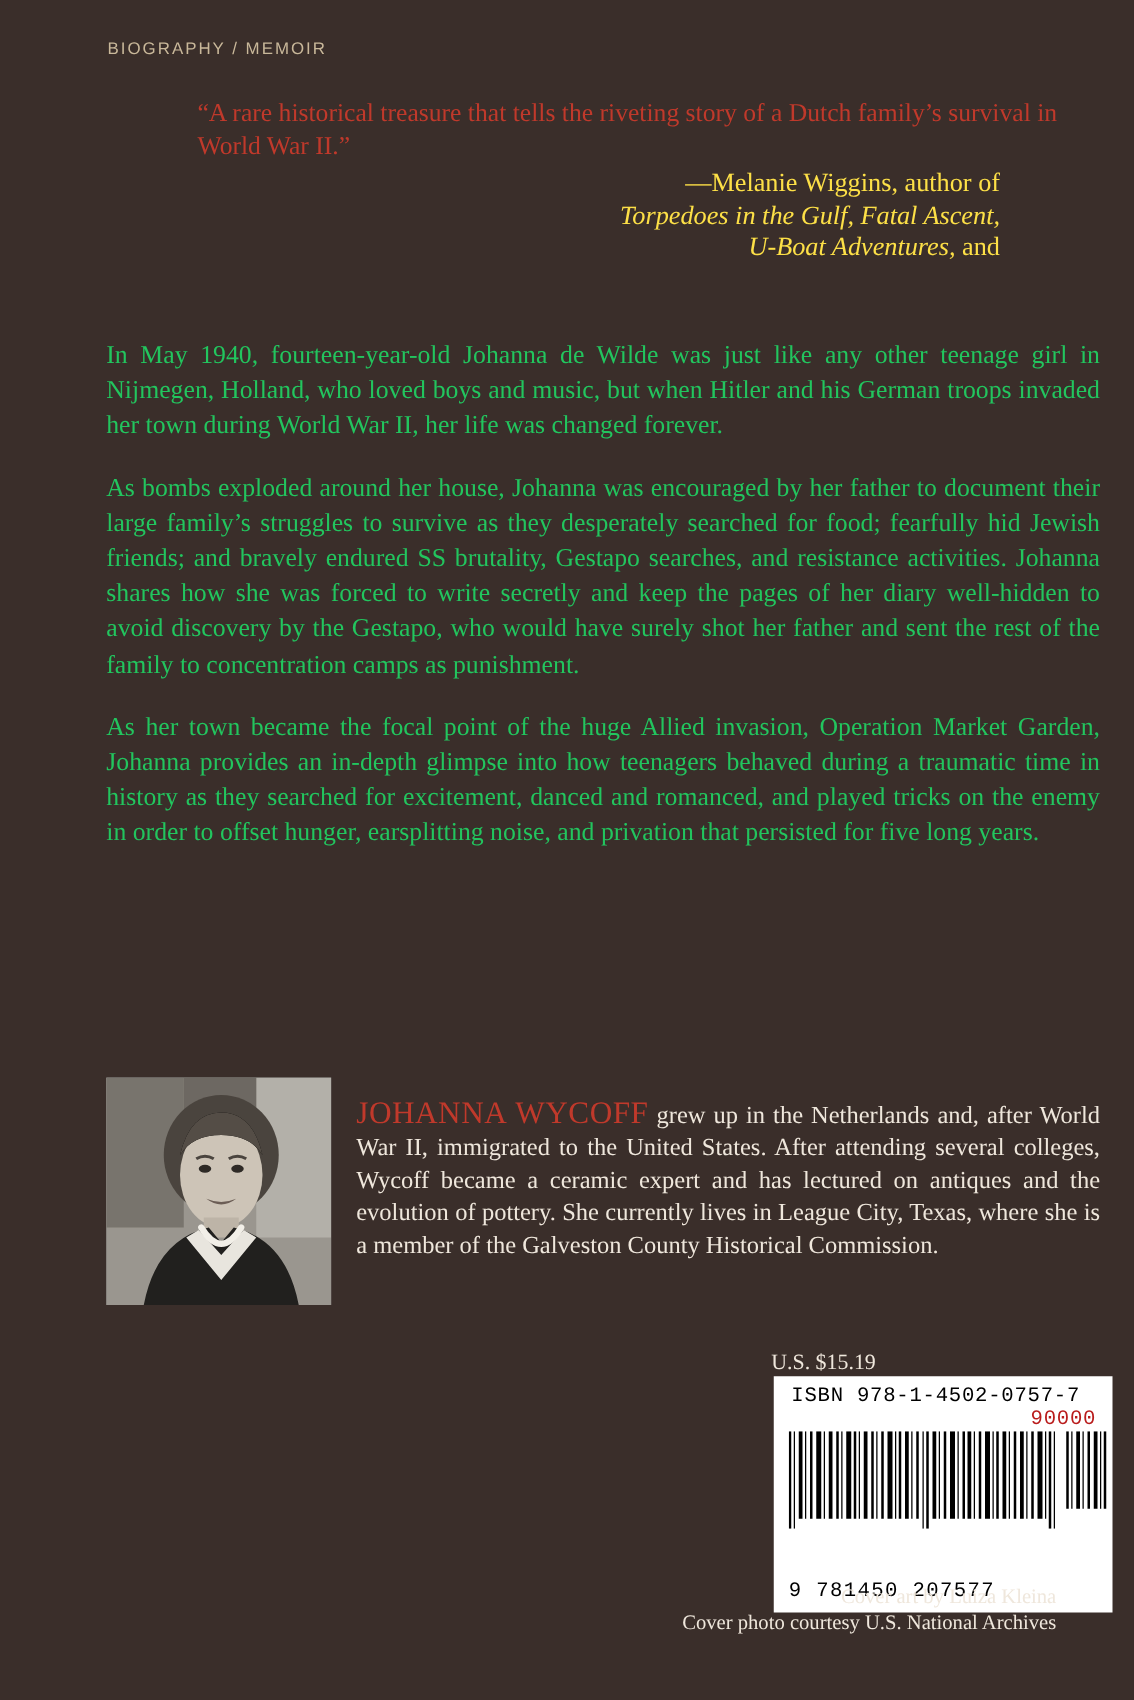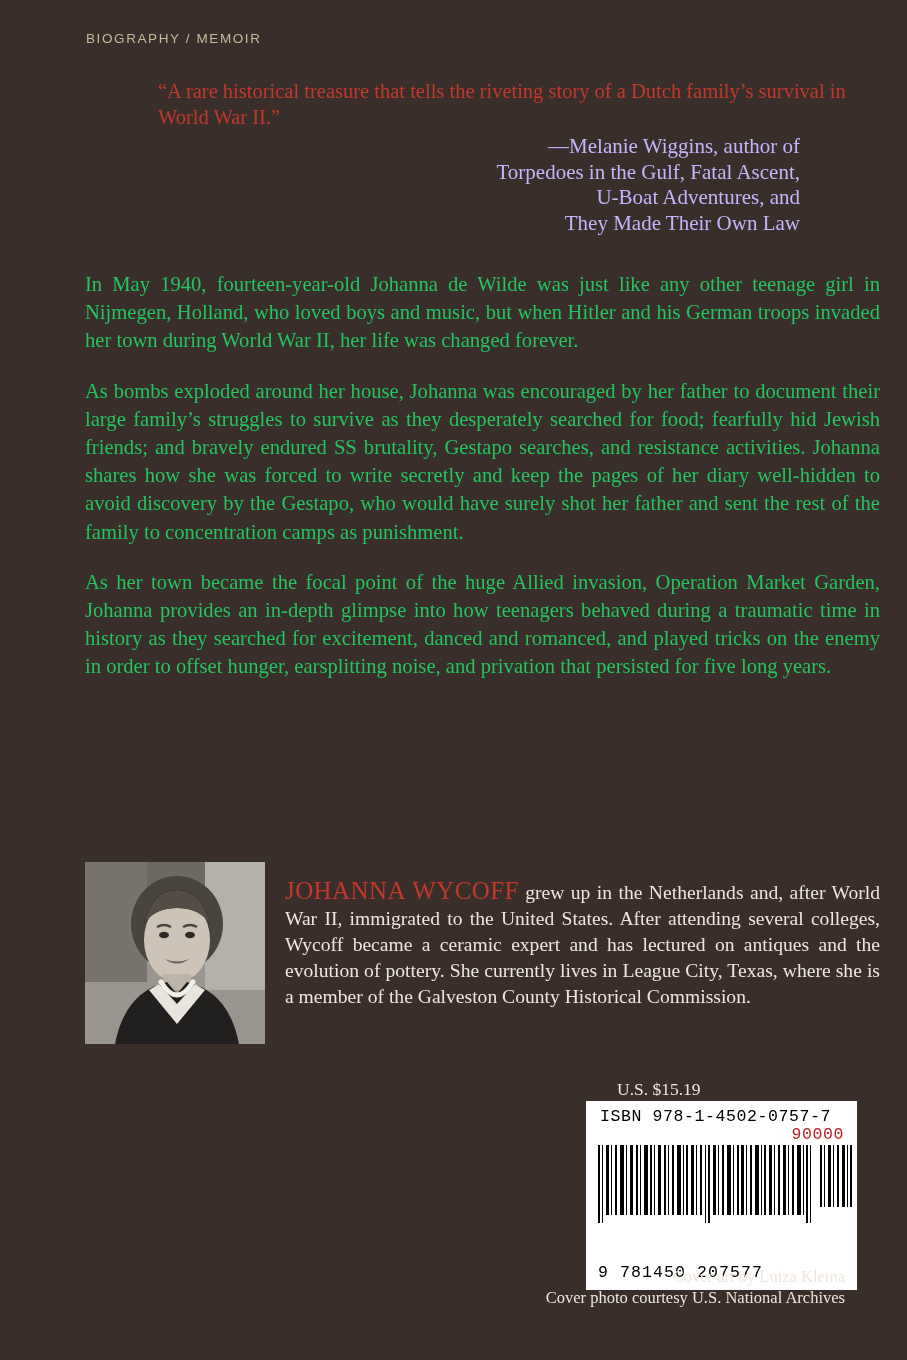--- a/index.html
+++ b/index.html
@@ -42,28 +42,29 @@
     font-family: "Liberation Serif", serif;
   }
   .praise-quote {
     color: #c0392b;
     font-size: 20.5px;
     line-height: 26px;
     text-align: left;
     padding-left: 72px;
   }
   .praise-attrib {
-    color: #c4b5fd;
+    color: #fde047;
     font-size: 21px;
     line-height: 25.5px;
     text-align: right;
     padding-right: 86px;
     margin-top: 4px;
   }
   .praise-attrib .ital {
+    font-style: italic;
   }
 
   
   .body-copy {
     position: absolute;
     left: 57px;
     top: 270px;
     width: 795px;
     color: #22c55e;
     font-family: "Liberation Serif", serif;
@@ -166,21 +167,21 @@
   .price {
     position: absolute;
     left: 589px;
     top: 1079px;
     color: #efe7dc;
     font-family: "Liberation Serif", serif;
     font-size: 17.5px;
   }
   .barcode-box {
     position: absolute;
-    left: 558px;
+    left: 591px;
     top: 1101px;
     width: 237px;
     height: 155px;
     background: #ffffff;
     padding: 17px;
   }
   .isbn-line {
     position: absolute;
     left: 14px;
     top: 6px;
@@ -232,21 +233,20 @@
 <div class="page">
 
   <div class="category">BIOGRAPHY / MEMOIR</div>
 
   <div class="praise">
     <div class="praise-quote">“A rare historical treasure that tells the riveting story of a Dutch family’s survival in World War II.”</div>
     <div class="praise-attrib">
       <div>—Melanie Wiggins, author of</div>
       <div class="ital">Torpedoes in the Gulf, Fatal Ascent,</div>
       <div><span class="ital">U-Boat Adventures,</span><span> and</span></div>
-      <div class="ital">They Made Their Own Law</div>
     </div>
   </div>
 
   <div class="body-copy">
     <p>In May 1940, fourteen-year-old Johanna de Wilde was just like any other teenage girl in Nijmegen, Holland, who loved boys and music, but when Hitler and his German troops invaded her town during World War II, her life was changed forever.</p>
     <p>As bombs exploded around her house, Johanna was encouraged by her father to document their large family’s struggles to survive as they desperately searched for food; fearfully hid Jewish friends; and bravely endured SS brutality, Gestapo searches, and resistance activities. Johanna shares how she was forced to write secretly and keep the pages of her diary well-hidden to avoid discovery by the Gestapo, who would have surely shot her father and sent the rest of the family to concentration camps as punishment.</p>
     <p>As her town became the focal point of the huge Allied invasion, Operation Market Garden, Johanna provides an in-depth glimpse into how teenagers behaved during a traumatic time in history as they searched for excitement, danced and romanced, and played tricks on the enemy in order to offset hunger, earsplitting noise, and privation that persisted for five long years.</p>
   </div>
 
   <div class="author-block">

